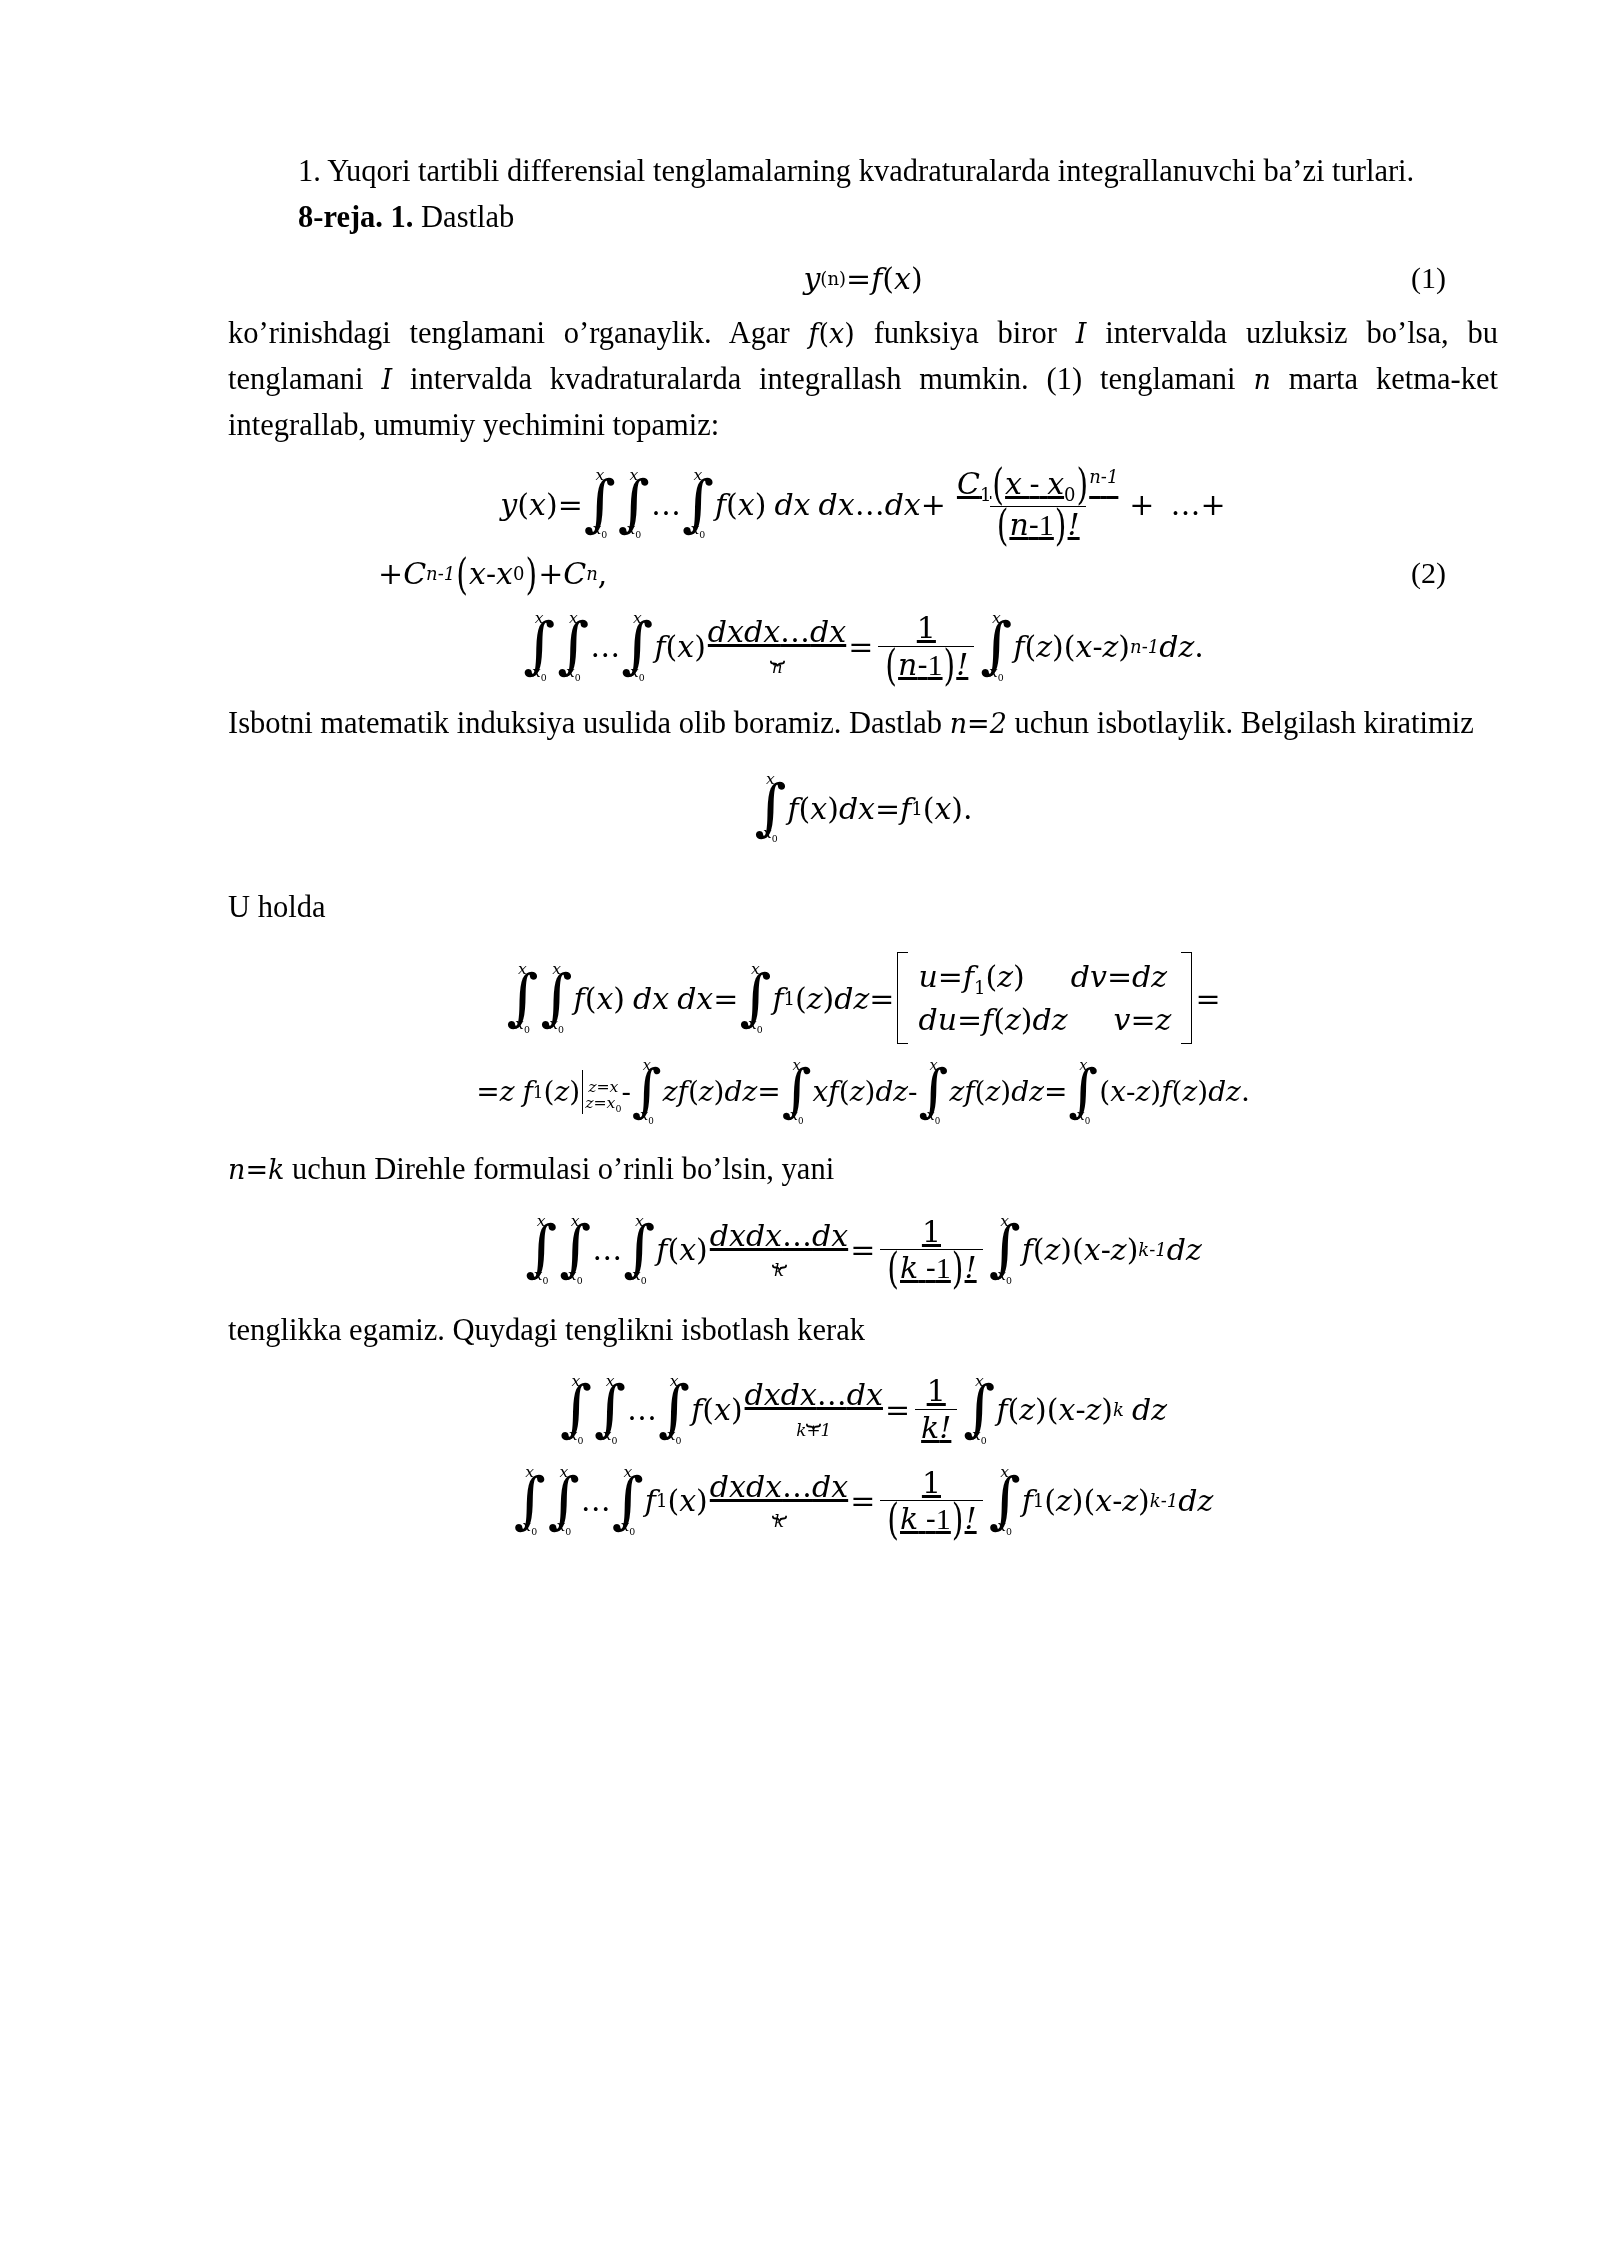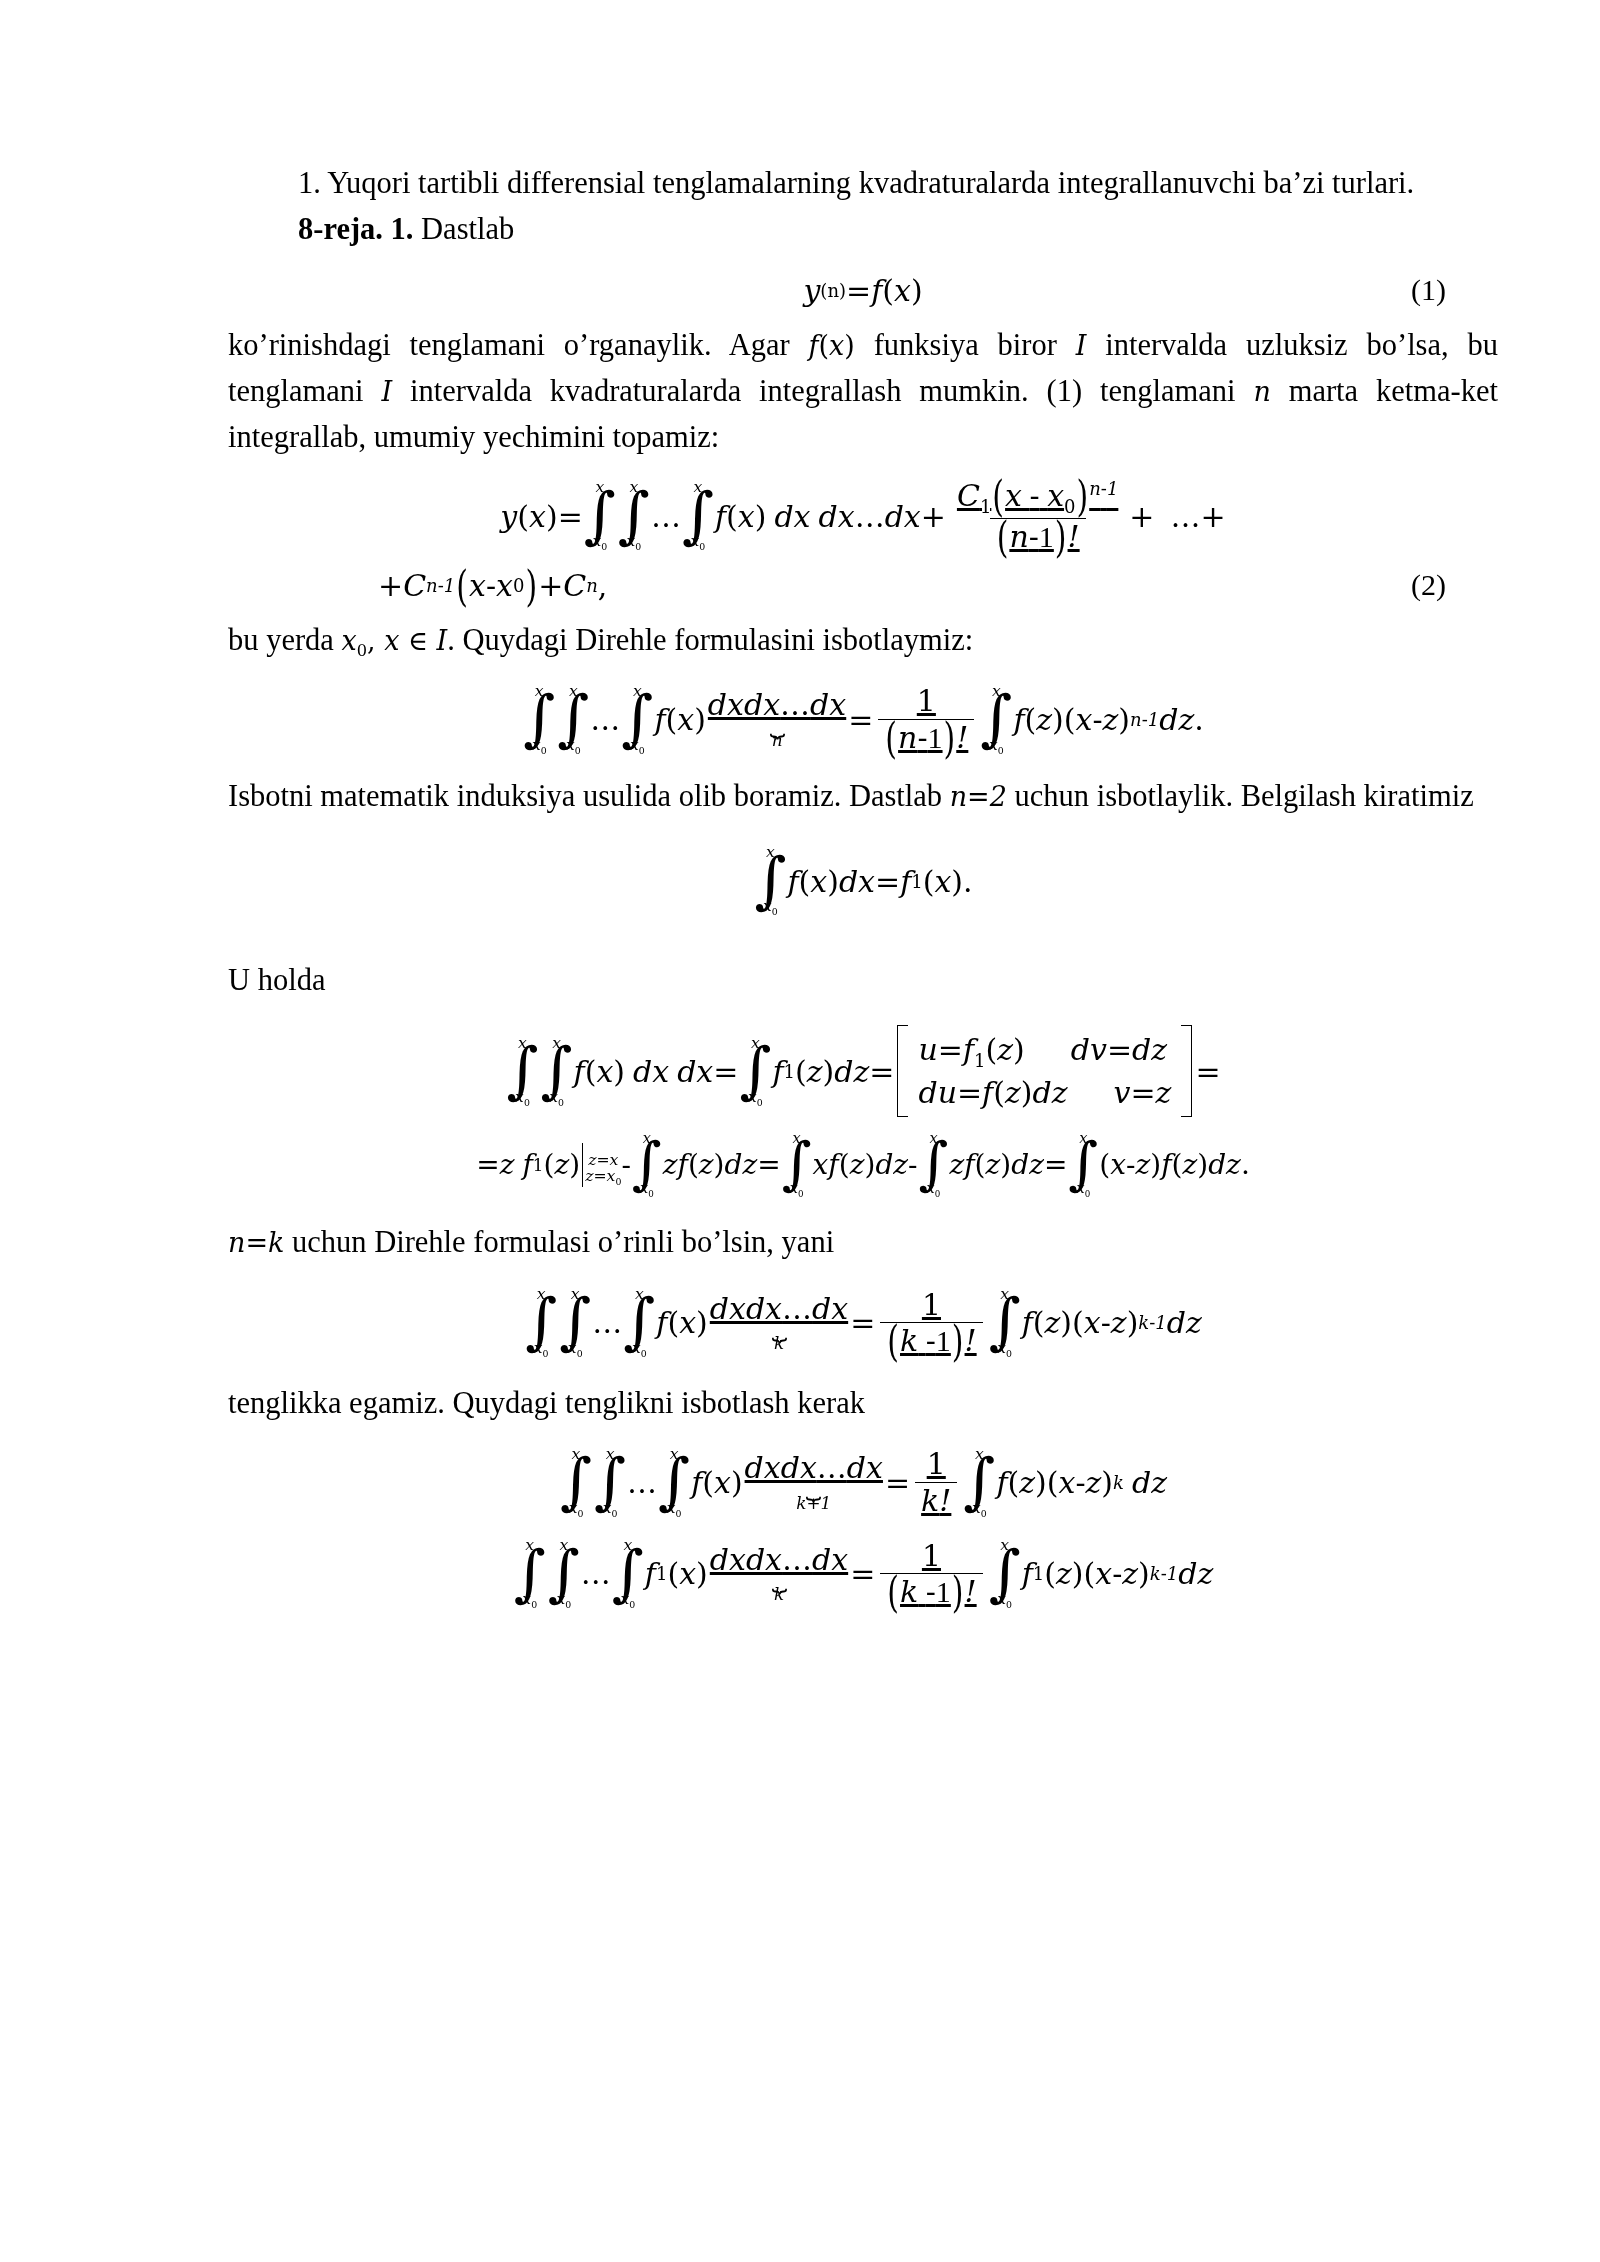--- a/index.html
+++ b/index.html
@@ -17,21 +17,21 @@
     height: 2262px;
     margin: 0 auto;
     background: #ffffff;
     overflow: hidden;
     box-sizing: border-box;
     padding: 0;
   }
   .content {
     position: absolute;
     left: 228px;
-    top: 160px;
+    top: 148px;
     width: 1270px;
   }
   p.para {
     margin: 0 0 0 0;
     font-size: 30.5px;
     line-height: 1.52;
     text-align: justify;
     text-justify: inter-word;
   }
   .blockline {
@@ -297,23 +297,20 @@
           <sub class="mu">0</sub>
           <span class="big-paren">)</span>
           <span class="mo">+</span>
           <span class="mi">C</span>
           <sub class="ms">n</sub>
           <span class="mo">,</span>
       </div>
       <span class="eq-tag">(2)</span>
     </div>
 
-    <p class="para" style="margin-top:14px;">
-      <span>bu yerda </span><span class="inline-math">x<sub class="mu">0</sub><span class="mo">,</span> x <span class="mo">∈</span> I</span><span>. Quydagi Direhle formulasini isbotlaymiz:</span>
-    </p>
 
     <div class="eq" style="margin-top:20px;">
       <div class="eq-row">
         <span class="intg">
             <span class="lim top">x</span>
             <span class="sym">∫</span>
             <span class="lim bot">x<sub class="mu">0</sub></span>
           </span>
         <span class="intg">
             <span class="lim top">x</span>

